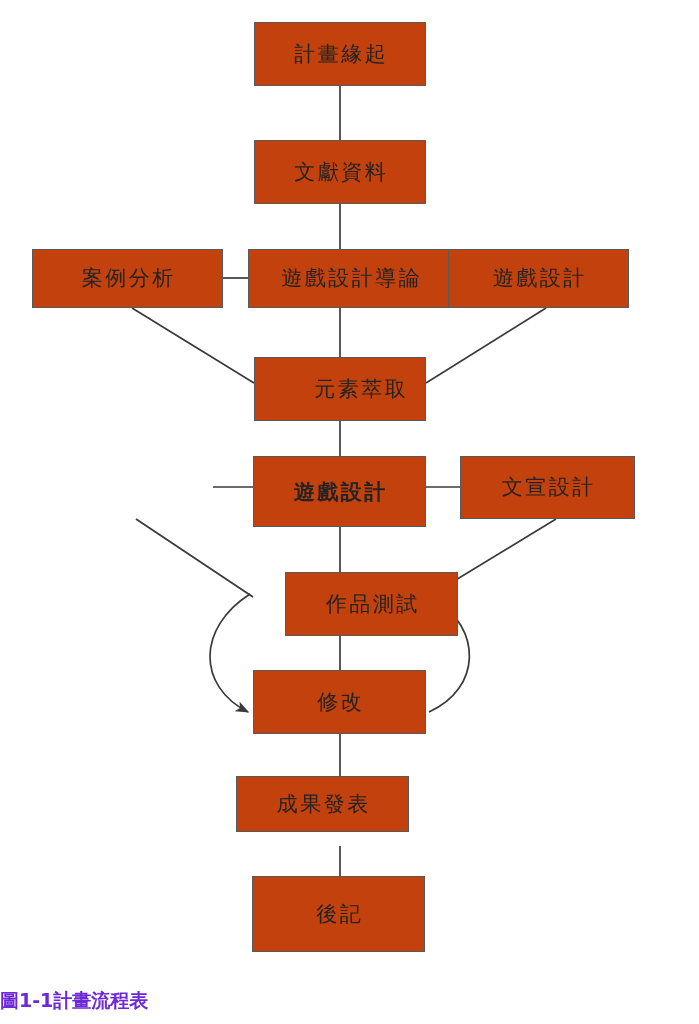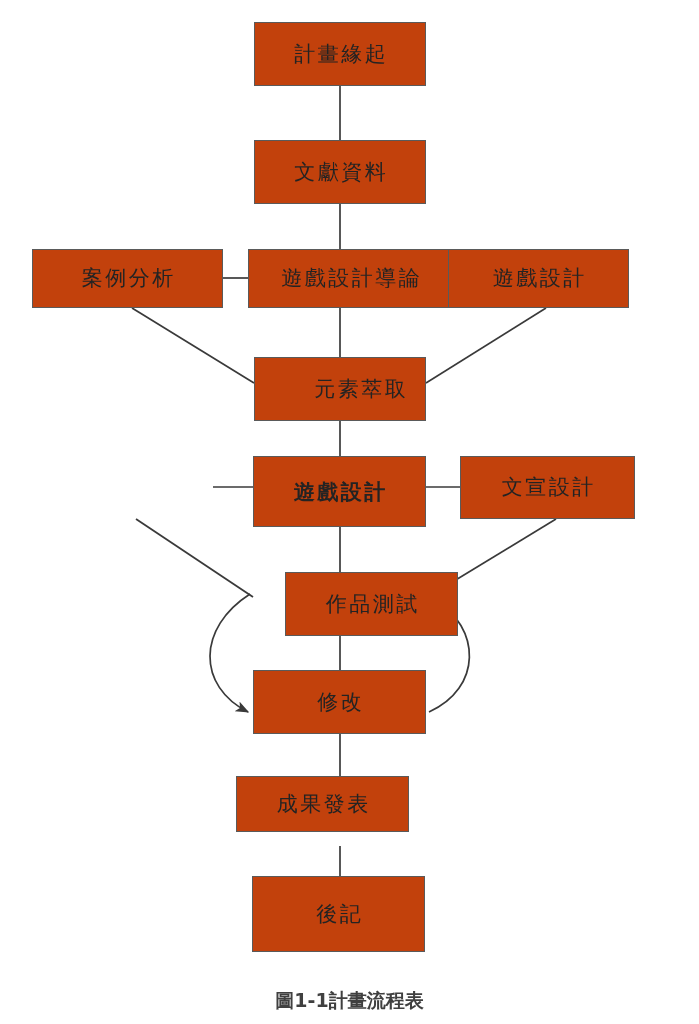--- a/index.html
+++ b/index.html
@@ -74,25 +74,25 @@
   #node-revise      { left: 253px; top: 670px; width: 173px; height: 64px; }
   #node-publish     { left: 236px; top: 776px; width: 173px; height: 56px; }
   #node-postscript  { left: 252px; top: 876px; width: 173px; height: 76px; }
 
   #figure-caption {
     position: absolute;
     z-index: 3;
     left: 0;
     top: 988px;
     width: 699px;
-    text-align: center;
+    text-align: left;
     font-family: "DejaVu Sans", "Liberation Sans", sans-serif;
     font-weight: bold;
     font-size: 19px;
-    color: #404040;
+    color: #6d28d9;
     letter-spacing: 0px;
   }
 </style>
 </head>
 <body>
 
 <div id="diagram-root">
 
   <svg id="connector-layer" viewBox="0 0 699 1024" width="699" height="1024" xmlns="http://www.w3.org/2000/svg">
     <defs>

